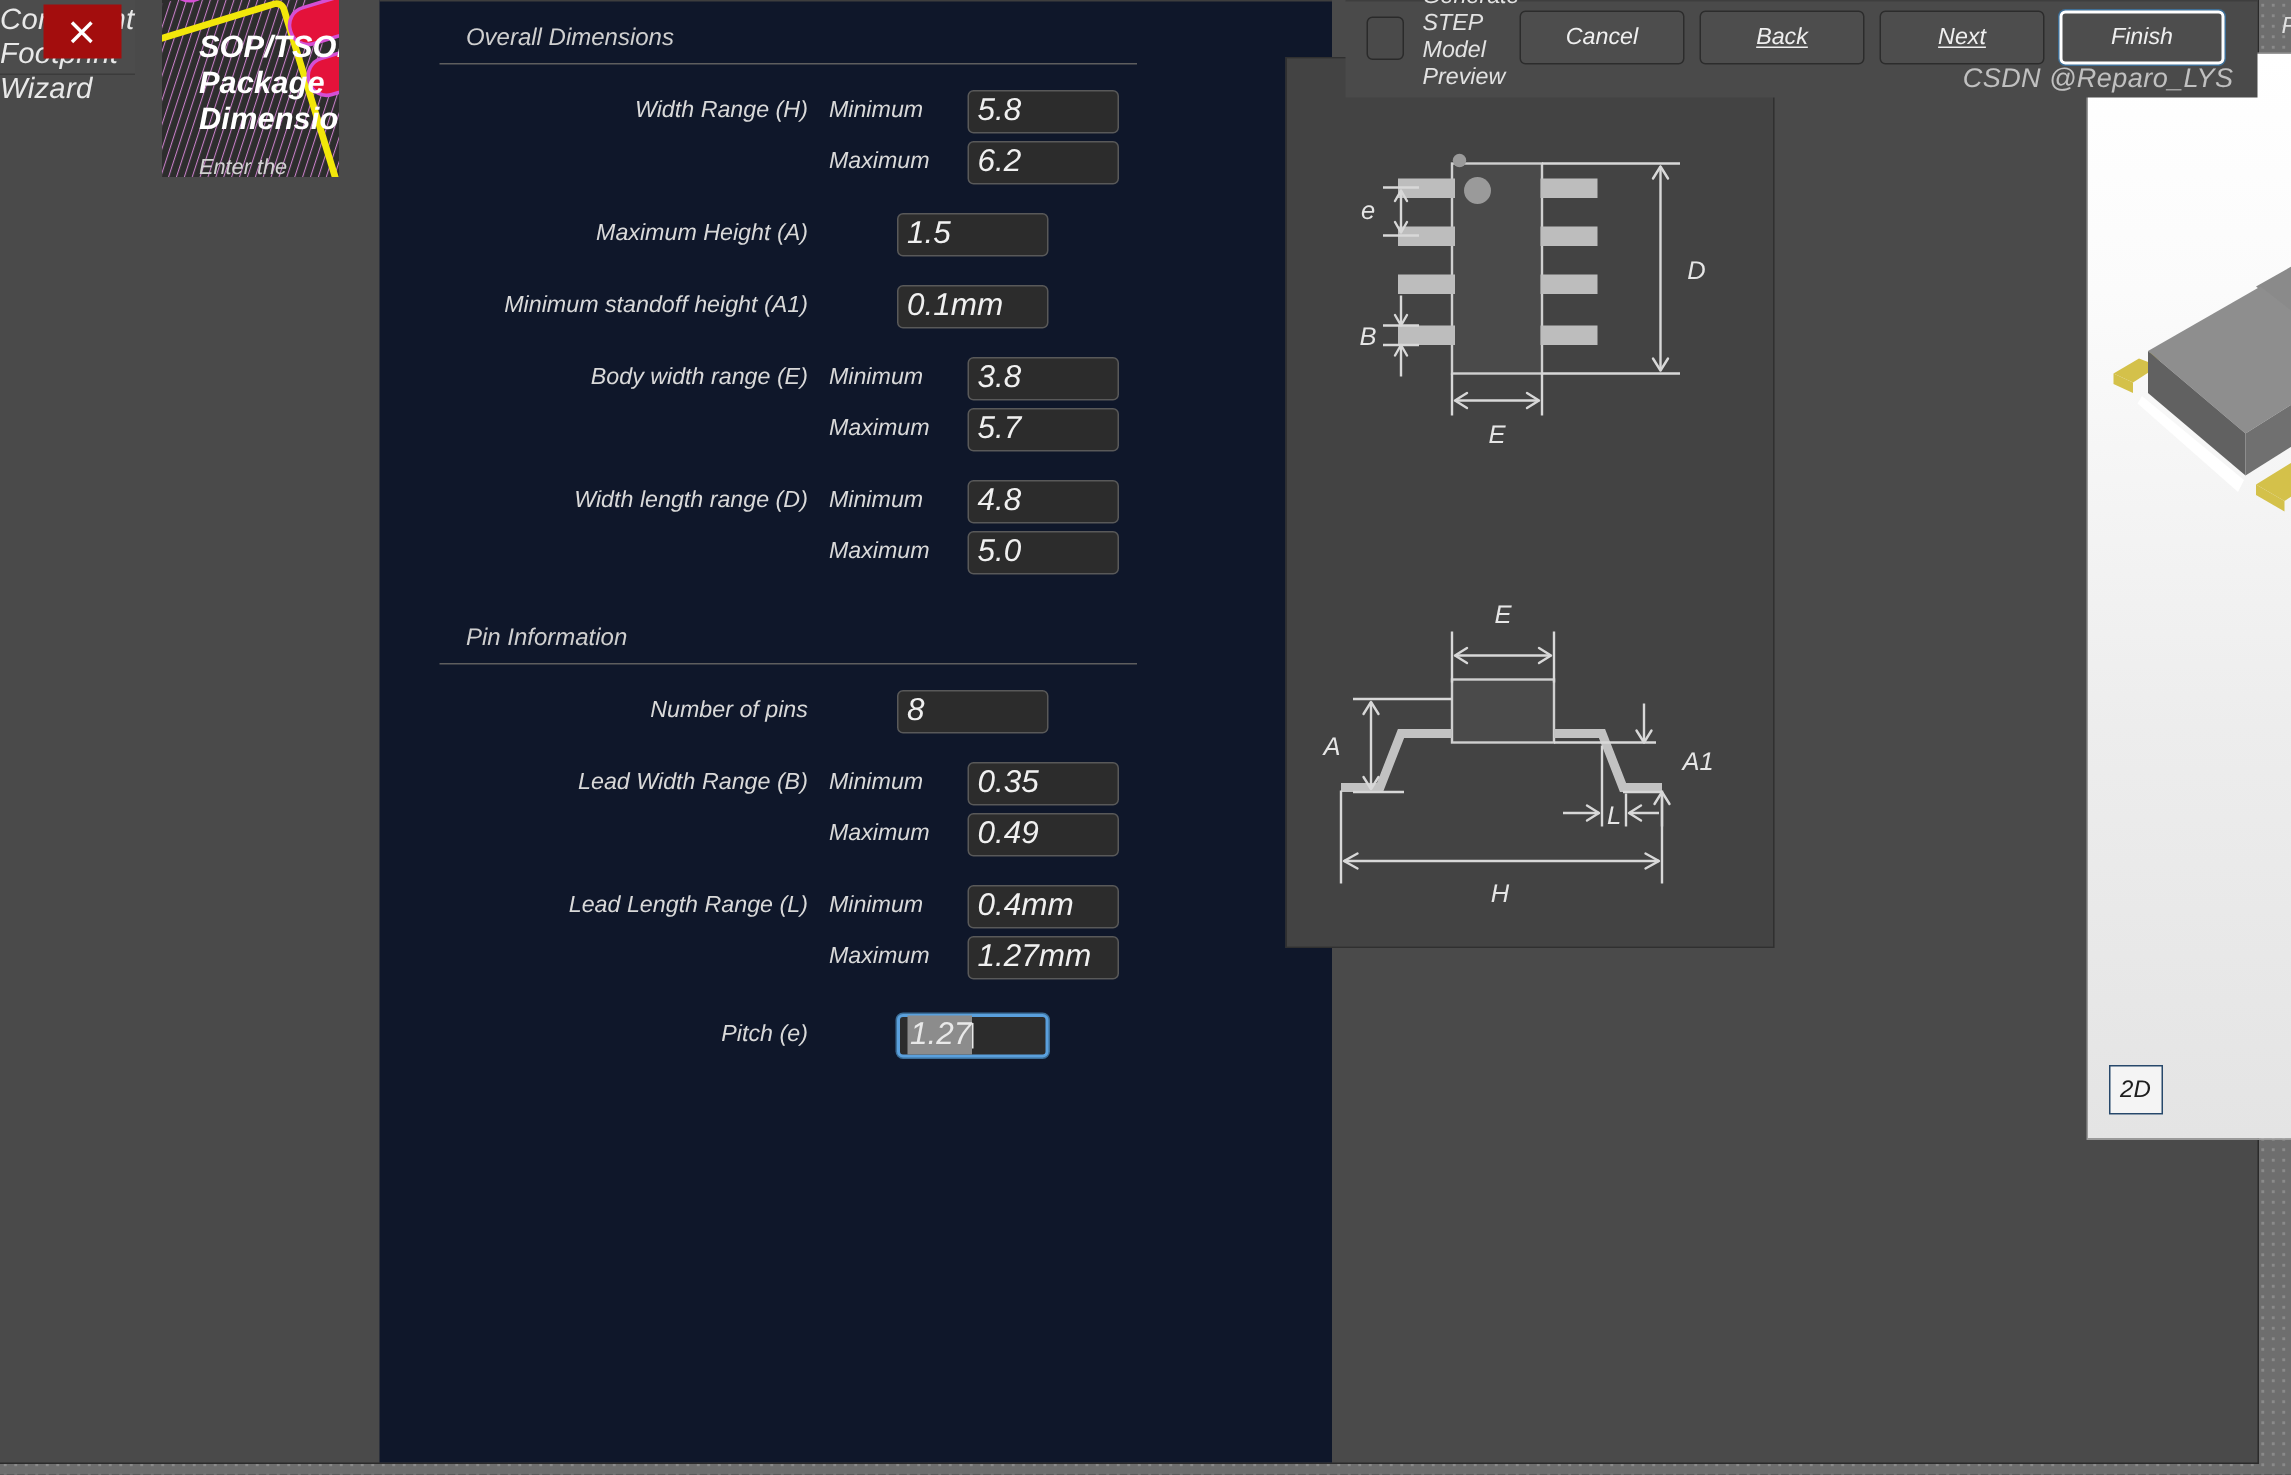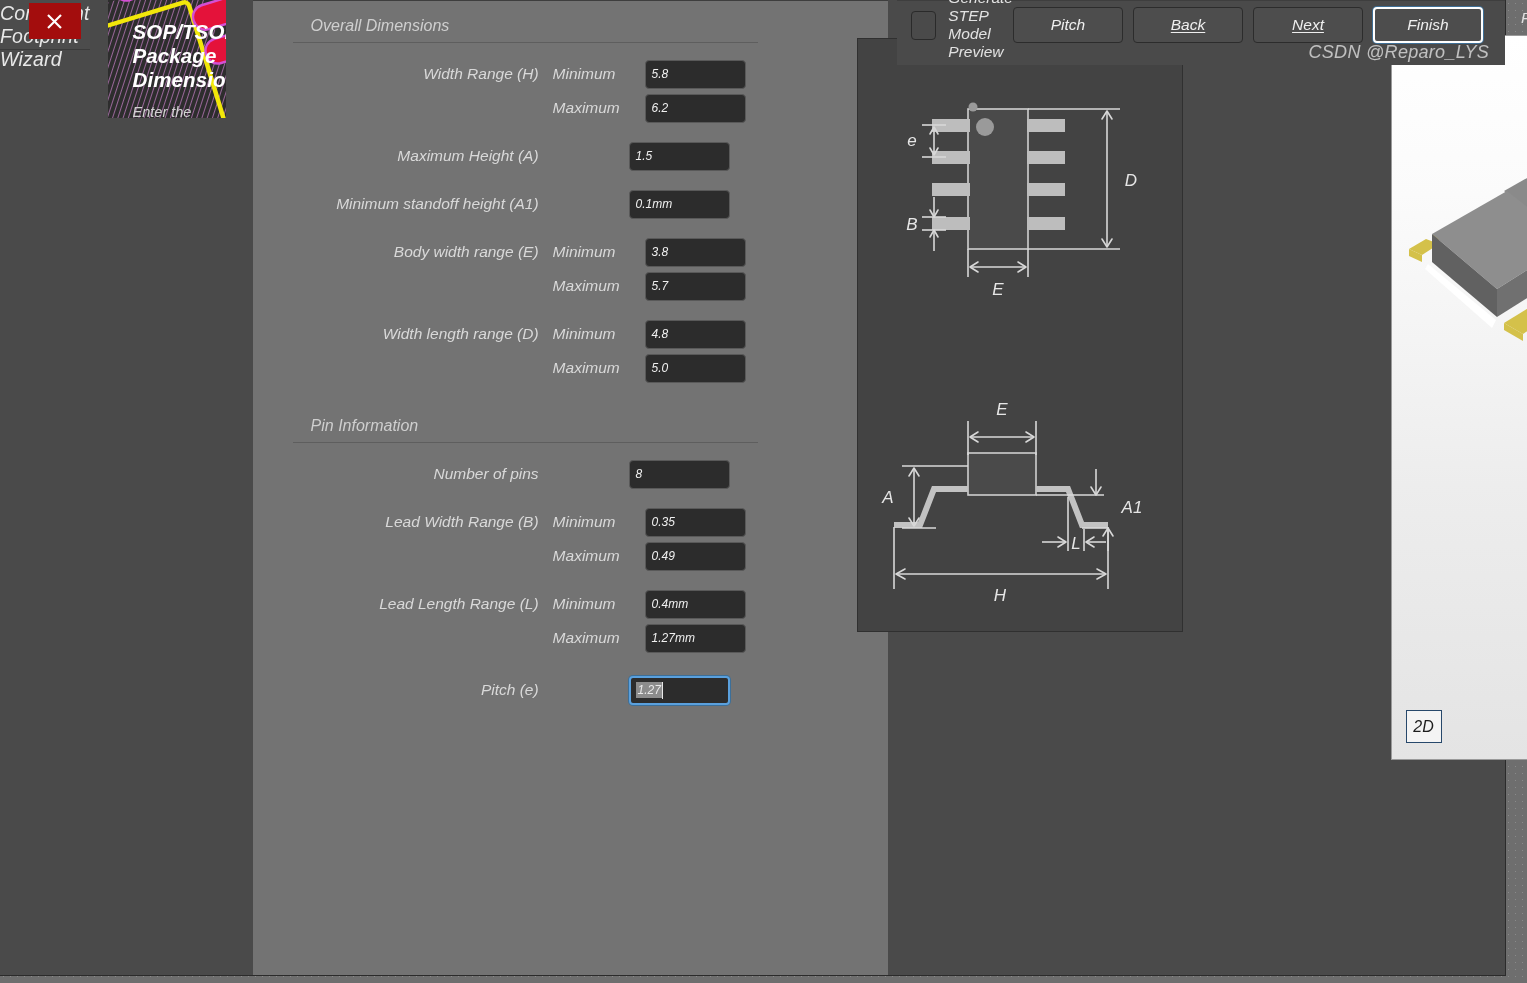--- a/index.html
+++ b/index.html
@@ -61,21 +61,21 @@
     color: #d2d2d2; font-size: 14.5px; margin-top: 12px;
   }
   #banner-art {
     position: absolute; right: 0; top: 0; width: 380px; height: 118px;
     overflow: hidden; z-index: 1;
   }
 
   
   #body-area {
     flex: 1 1 auto; position: relative;
-    background: #737373;
+    background: #0f172a;
     margin: 0 9px 0 18px;
     border-top: 1px solid #3e3e3e;
   }
 
   
   #form {
     position: absolute; left: 40px; top: 14px; width: 465px;
   }
   .section-head {
     color: #cfcfcf; font-size: 16px;
@@ -94,26 +94,26 @@
   }
   .minmax {
     color: #d9d9d9; font-size: 15.5px;
     width: 92px; text-align: left;
   }
   .field {
     width: 101px; height: 29px;
     background: #2c2c2c;
     border: 1px solid #595959;
     border-radius: 4px;
-    color: #f0f0f0; font-size: 12px;
+    color: #f0f0f0; font-size: 21px;
     display: flex; align-items: center;
     padding: 0 6px;
     cursor: text;
   }
-  .field.wide-offset { margin-left: 76px; }
+  .field.wide-offset { margin-left: 45px; }
   .field.focused {
     border: 2px solid #5aa0dd;
     box-shadow: 0 0 0 1px #3c6f99;
     padding: 0 5px;
   }
   .sel {
     background: #8c8c8c; color: #e9e9e9;
     padding: 1px 1px 1px 2px;
   }
   .caret {
@@ -508,21 +508,21 @@
       </div>
     </div>
 
   </div>
 
   <div id="footer">
     <div id="chk-box"></div>
     <div id="chk-label">Generate STEP Model Preview</div>
 
     <div id="btn-group">
-      <div class="dlg-btn">Pitch</div>
+      <div class="dlg-btn">Cancel</div>
       <div class="dlg-btn">
           <u>Back</u>
         </div>
       <div class="dlg-btn">
           <u>Next</u>
         </div>
       <div class="dlg-btn default">Finish</div>
     </div>
 
     <div id="watermark">CSDN @Reparo_LYS</div>

